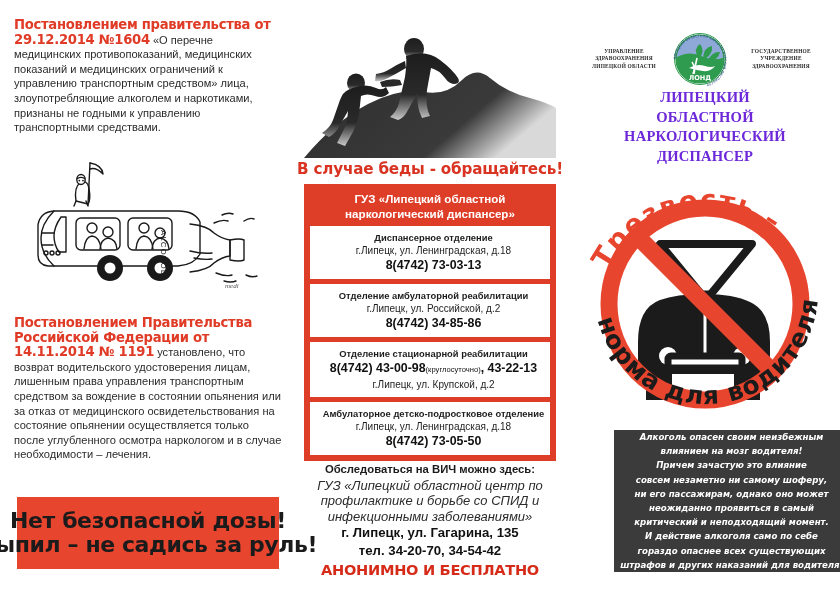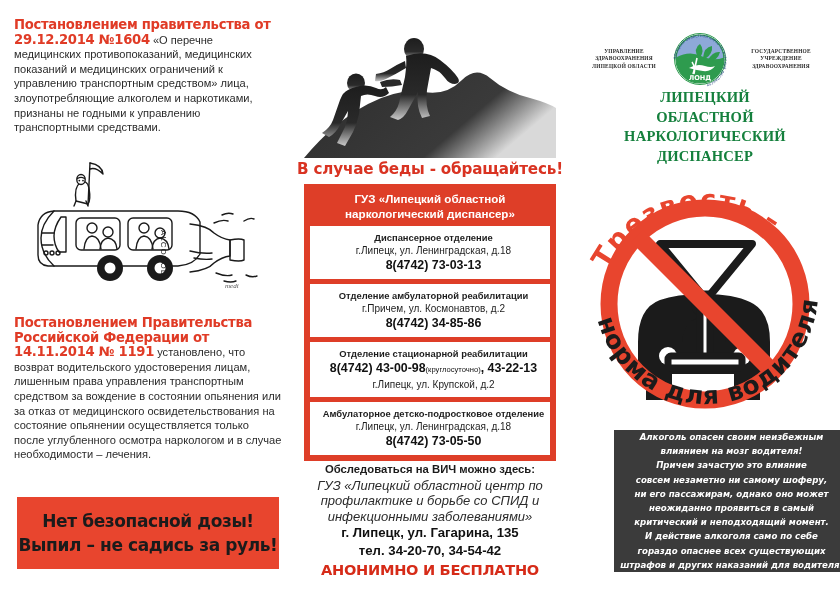--- a/index.html
+++ b/index.html
@@ -48,21 +48,21 @@
   #red-callout {
     position: absolute; left: 17px; top: 497px;
     width: 262px; height: 72px;
     background: #E8452E;
     display: flex; flex-direction: column;
     align-items: center; justify-content: center;
   }
   #red-callout .line {
     color: #1b1b1b;
     font-weight: bold;
-    font-size: 17px;
+    font-size: 22px;
     line-height: 24px;
     font-family: "DejaVu Sans", sans-serif;
     letter-spacing: -0.4px;
     white-space: nowrap;
   }
 
   
   #col-mid {
     position: absolute; left: 290px; top: 0;
     width: 280px; height: 596px;
@@ -139,21 +139,21 @@
   #org-right { width: 96px; text-align: center; }
   #logo-wrap { width: 66px; height: 62px; position: relative; }
 
   #org-title {
     position: absolute; left: 0; top: 88px; width: 270px;
     text-align: center;
     font-family: "Liberation Serif", serif;
     font-weight: bold;
     font-size: 14.6px;
     line-height: 19.5px;
-    color: #15803d;
+    color: #6d28d9;
     letter-spacing: 0.2px;
   }
 
   #sign-wrap {
     position: absolute; left: 2px; top: 152px;
     width: 266px; height: 266px;
   }
 
   #advice-box {
     position: absolute; left: 20px; top: 425px;
@@ -311,21 +311,21 @@
       <div id="contact-title">ГУЗ «Липецкий областной наркологический диспансер»</div>
 
       <div class="contact-card">
         <div class="cc-name">Диспансерное отделение</div>
         <div class="cc-addr">г.Липецк, ул. Ленинградская, д.18</div>
         <div class="cc-phone">8(4742) 73-03-13</div>
       </div>
 
       <div class="contact-card">
         <div class="cc-name">Отделение амбулаторной реабилитации</div>
-        <div class="cc-addr">г.Причем, ул. Космонавтов, д.2</div>
+        <div class="cc-addr">г.Липецк, ул. Российской, д.2</div>
         <div class="cc-phone">8(4742) 34-85-86</div>
       </div>
 
       <div class="contact-card">
         <div class="cc-name">Отделение стационарной реабилитации</div>
         <div class="cc-phone"><span>8(4742) 43-00-98</span><span class="small">(круглосуточно)</span><span>, 43-22-13</span></div>
         <div class="cc-addr">г.Липецк, ул. Крупской,  д.2</div>
       </div>
 
       <div class="contact-card">

